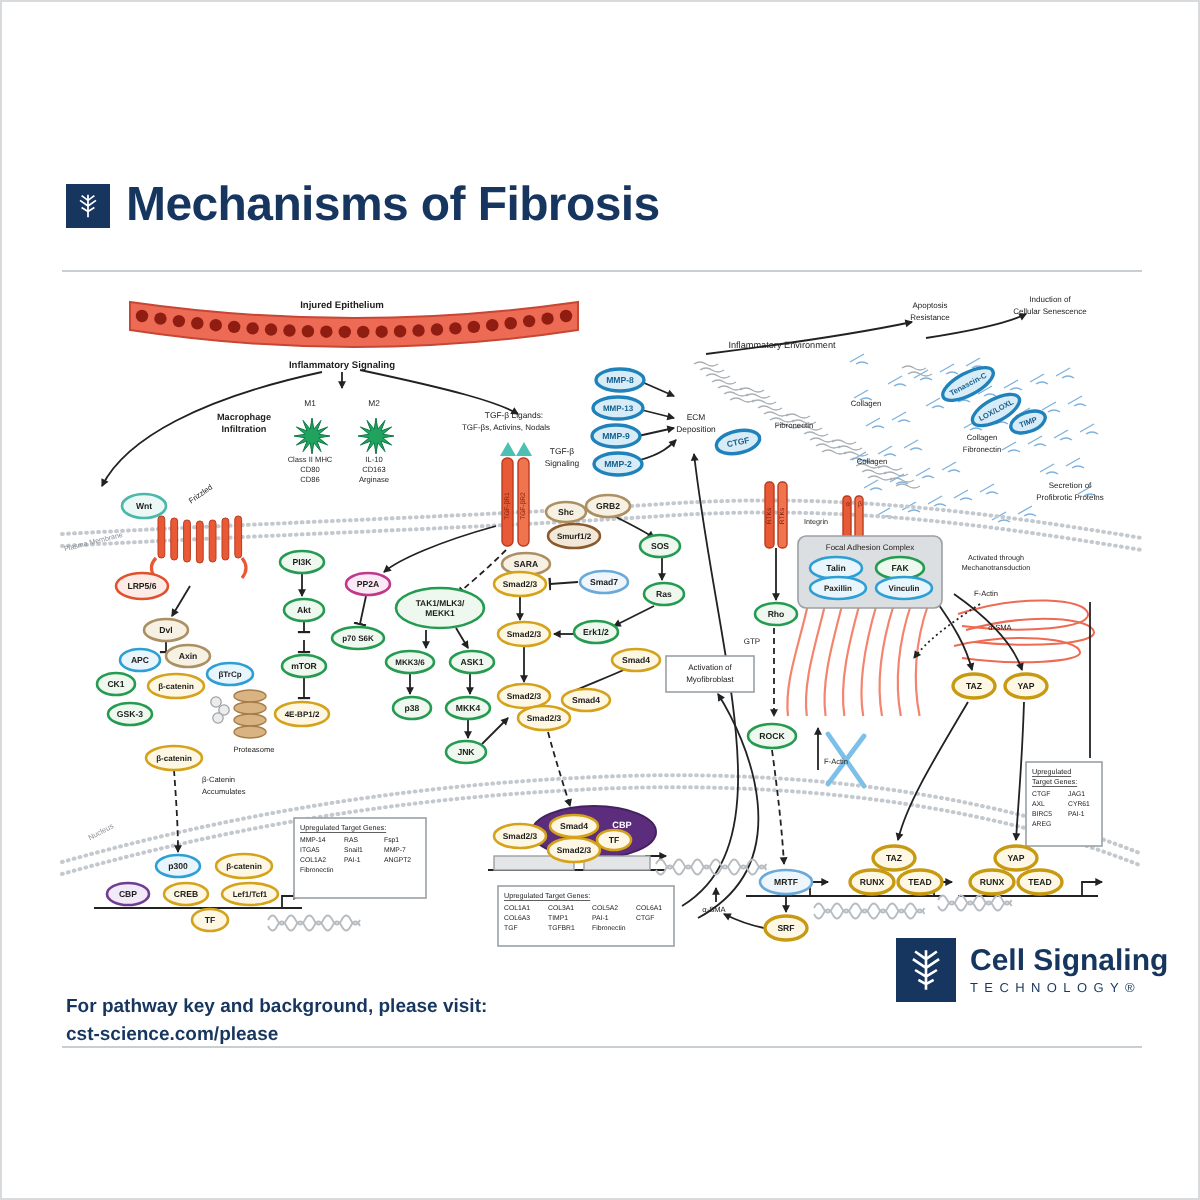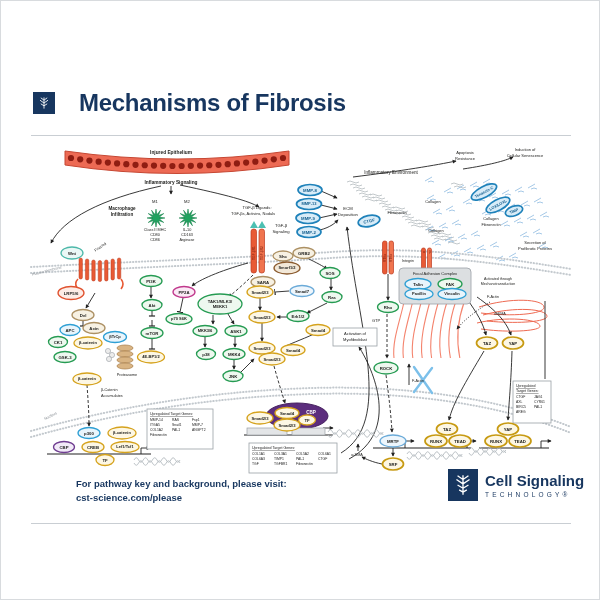--- a/index.html
+++ b/index.html
@@ -1,23 +1,23 @@
 <!DOCTYPE html>
 <html><head>
 <meta charset="utf-8">
 <style>
   html,body{margin:0;padding:0;background:#fff;}
   .page{position:relative;width:600px;height:600px;background:#fff;border:1px solid #d8dbde;box-sizing:border-box;overflow:hidden;font-family:"Liberation Sans",sans-serif;}
-  .hdr{position:absolute;left:32px;top:88px;display:flex;align-items:center;gap:24px;}
+  .hdr{position:absolute;left:32px;top:88px;display:flex;align-items:center;gap:8px;}
   .hdr .logo-sq{width:22px;height:22px;background:#17365f;display:flex;align-items:center;justify-content:center;}
   .hdr h1{margin:0;font-size:24px;font-weight:bold;color:#17365f;letter-spacing:-0.3px;}
   .rule{position:absolute;left:30px;width:540px;height:1px;background:#c9ced3;}
   #diagram{position:absolute;left:0;top:0;}
   #diagram text{font-family:"Liberation Sans",sans-serif;}
-  .ftr-left{position:absolute;left:32px;top:476px;font-size:9.5px;font-weight:bold;color:#17365f;line-height:1.45;margin-left:43px;}
+  .ftr-left{position:absolute;left:32px;top:496px;font-size:9.5px;font-weight:bold;color:#17365f;line-height:1.45;}
   .ftr-left .lnk{cursor:pointer;}
   .cst{position:absolute;left:447px;top:468px;display:flex;align-items:center;gap:7px;}
   .cst .sq{width:30px;height:32px;background:#17365f;display:flex;align-items:center;justify-content:center;}
   .cst .nm{font-size:15px;font-weight:bold;color:#17365f;line-height:1;}
   .cst .tech{font-size:6.5px;letter-spacing:3.2px;color:#17365f;margin-top:3px;}
 </style>
 </head>
 <body>
 
 <div class="page">

